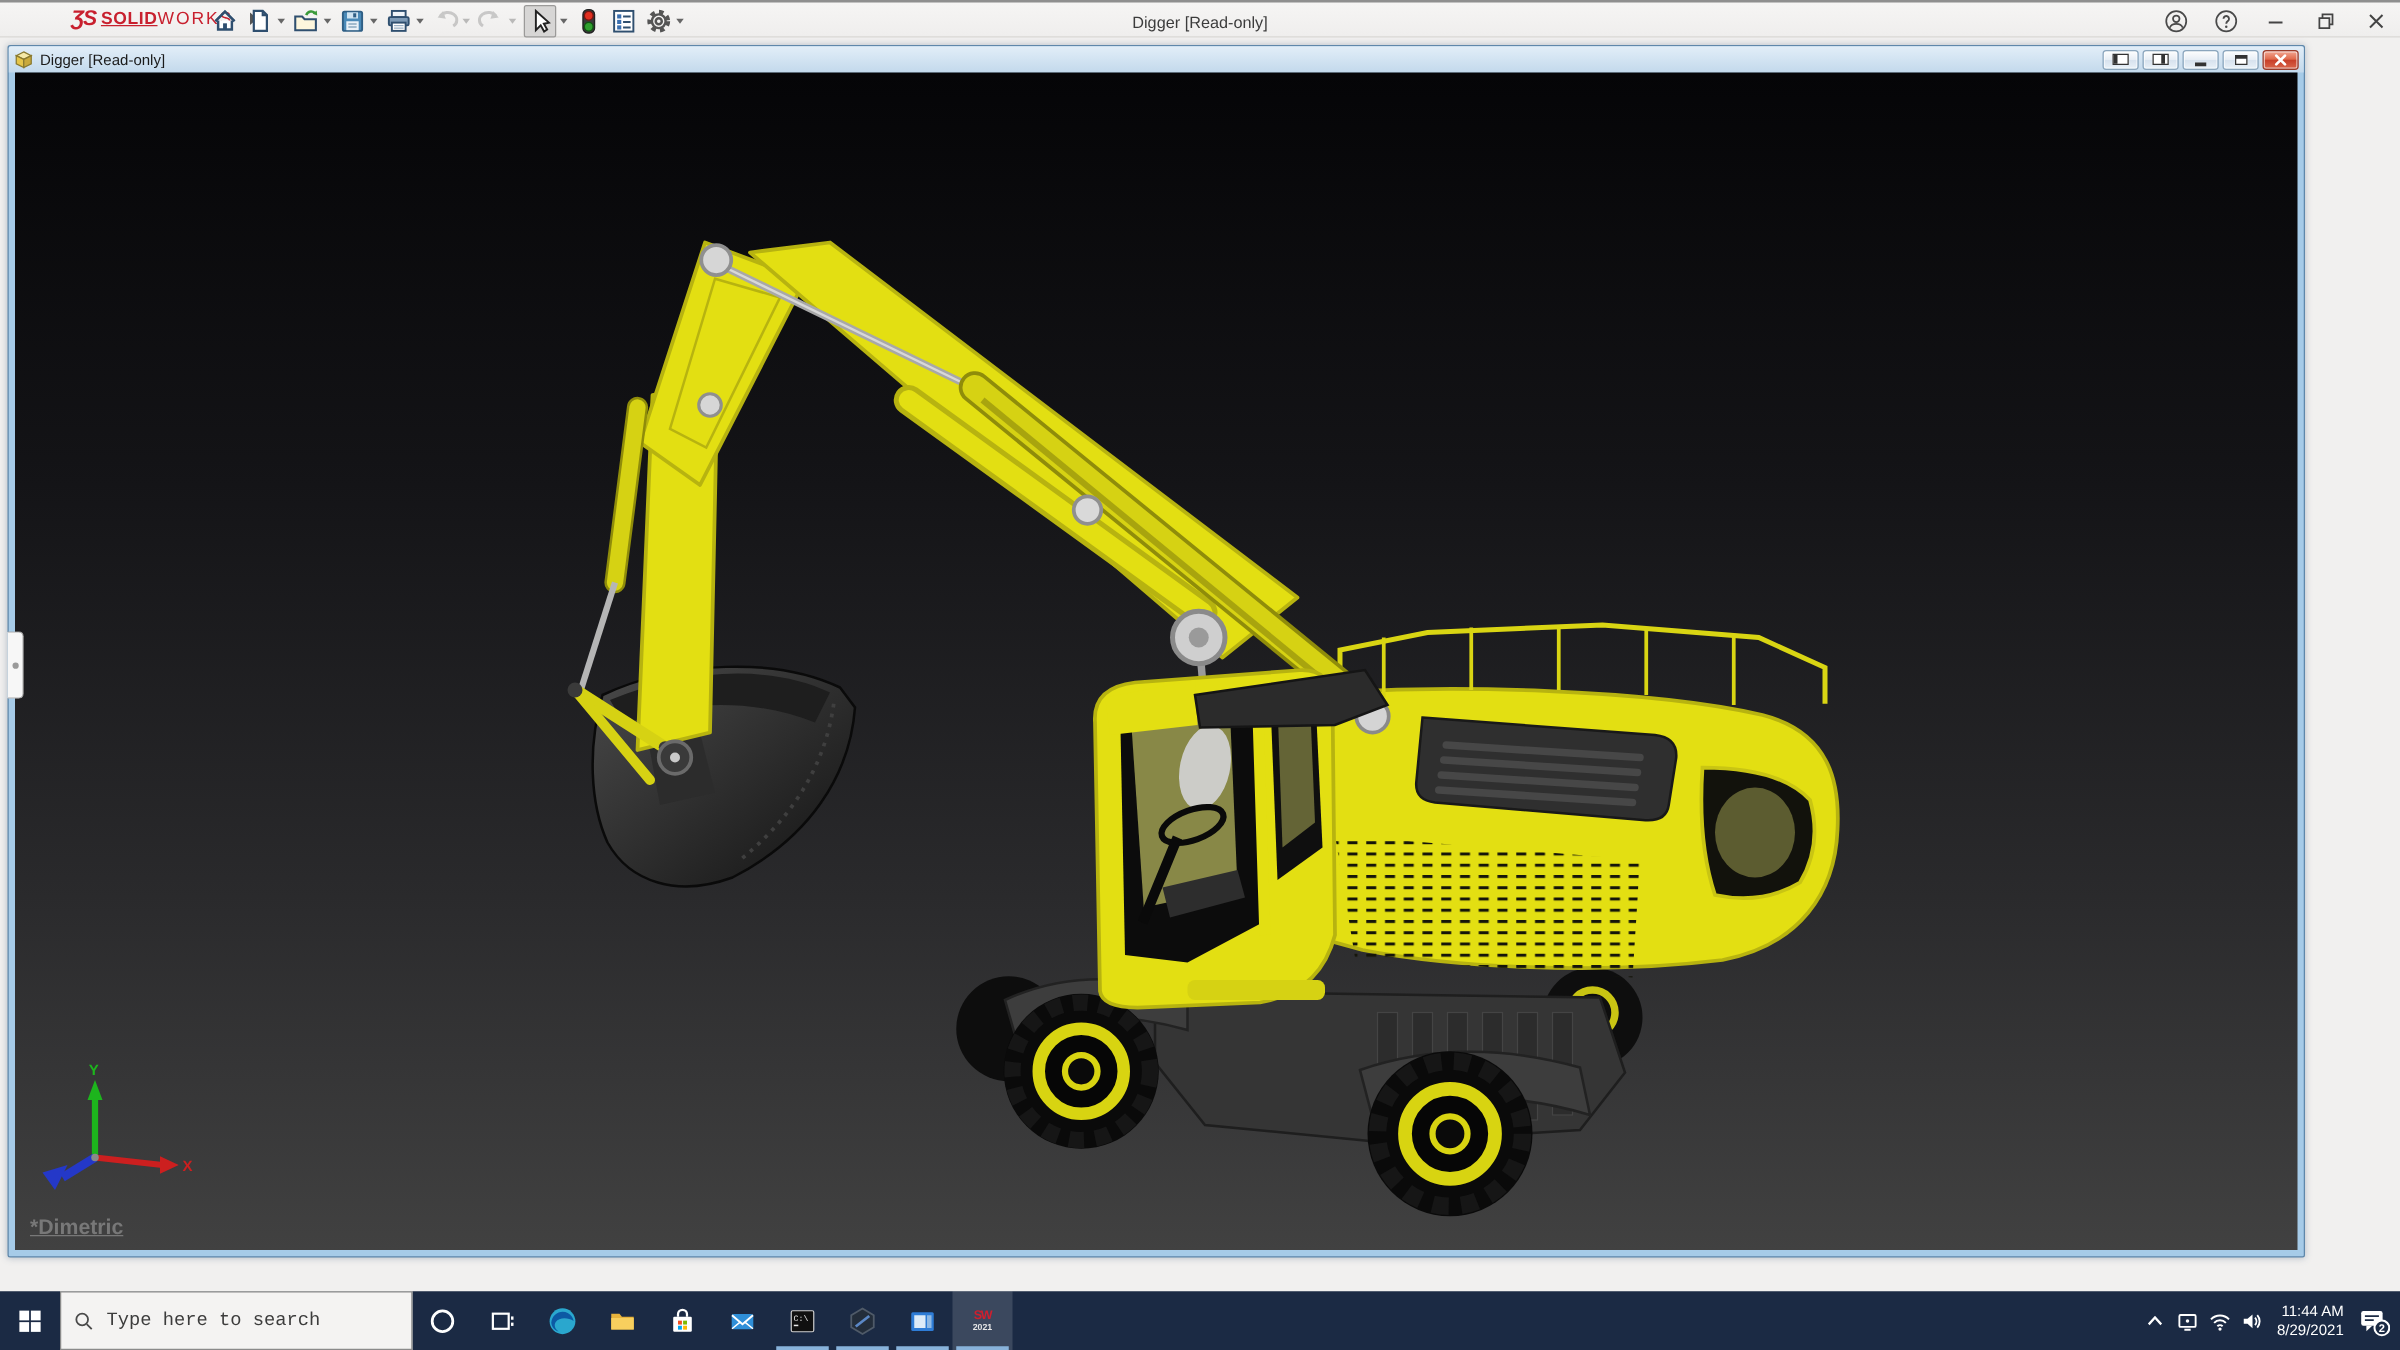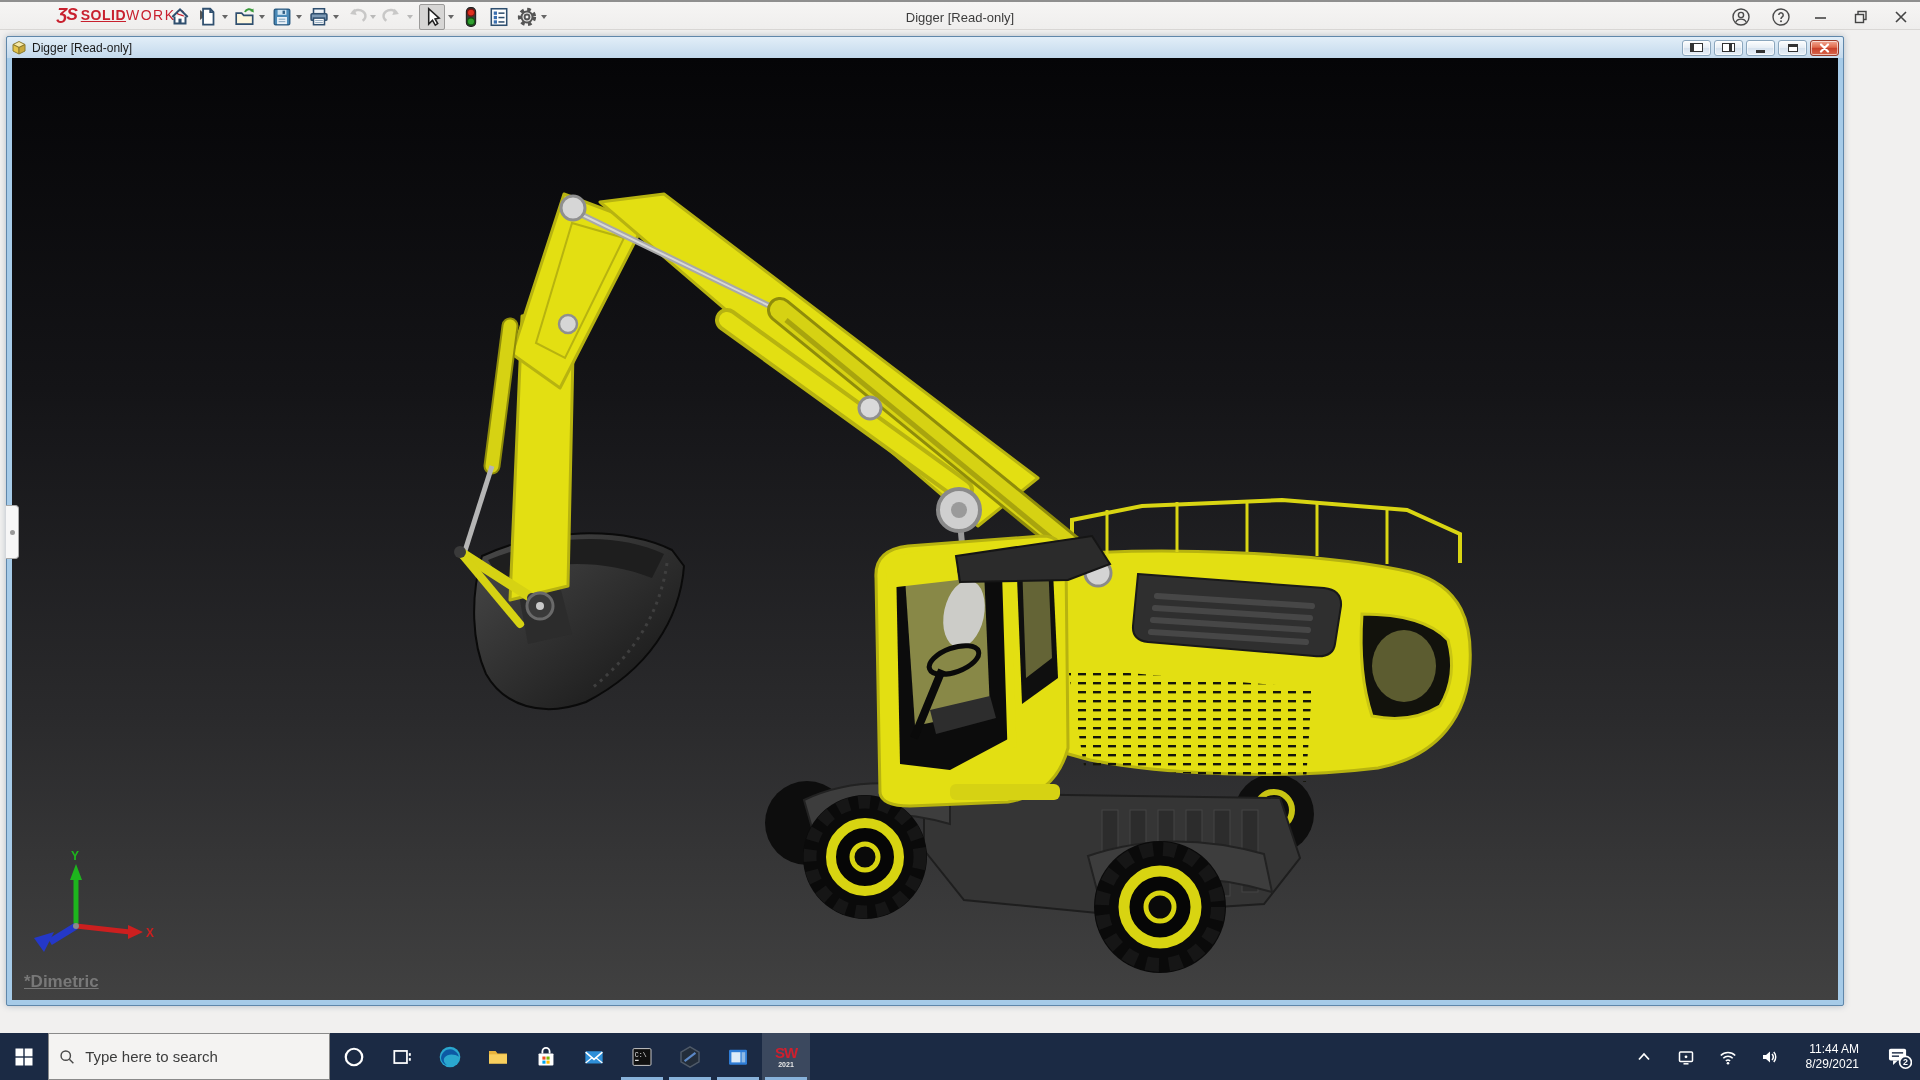--- a/index.html
+++ b/index.html
@@ -52,28 +52,28 @@
   .orient-label { position:absolute; left:12px; bottom:8px; font-size:17px; font-weight:600; color:#787878;text-decoration:underline; }
 
   .left-handle { position:absolute; left:6px; top:505px; width:13px; height:54px; background:#f7f7f7;
     border:1px solid #a9a9a9; border-left:none; border-radius:0 4px 4px 0; z-index:5; }
   .left-handle::after { content:""; position:absolute; left:4px; top:24px; width:5px; height:5px; border-radius:50%; background:#9a9a9a; }
 
   
   .taskbar { position:absolute; left:0; bottom:0; width:1920px; height:47px; background:#1b2a44; display:flex; align-items:stretch; z-index:10; }
   .tb-item { width:48px; display:flex; align-items:center; justify-content:center; position:relative; flex:0 0 auto; }
   .search-box { width:282px; background:#f4f3f2; border:1px solid #8a8a8a; display:flex; align-items:center; padding:0 10px; gap:10px; flex:0 0 auto; }
-  .search-box input { border:none; outline:none; background:transparent; font-size:15px; color:#a16207; width:100%; font-family:Liberation Sans, sans-serif; }
+  .search-box input { border:none; outline:none; background:transparent; font-size:15px; color:#a16207; width:100%; font-family:Liberation Mono, monospace; }
   .search-box input::placeholder { color:#3c3c3c; opacity:1; }
   .running::after { content:""; position:absolute; left:3px; right:3px; bottom:0; height:3px; background:#88b2da; }
   .active-app { background:rgba(255,255,255,.14); }
   .sw-tile { display:flex; flex-direction:column; align-items:center; justify-content:center; line-height:1; }
-  .sw-letters { color:#cf1f2e; font-weight:800; font-size:15px; letter-spacing:-1px; }
+  .sw-letters { color:#cf1f2e; font-weight:800; font-size:10px; letter-spacing:-1px; }
   .sw-year { color:#e8e8e8; font-size:7px; font-weight:700; margin-top:1px; }
-  .tray { margin-left:auto; display:flex; align-items:center; gap:16px; padding-right:4px; }
+  .tray { margin-left:auto; display:flex; align-items:center; gap:0; padding-right:4px; }
   .tray-icon { width:26px; height:40px; display:flex; align-items:center; justify-content:center; }
   .clock { text-align:right; color:#fff; font-size:12px; line-height:15px; padding:0 7px; }
 </style>
 </head>
 <body>
 
 <div class="titlebar">
   <div class="win-title">Digger [Read-only]</div>
 
   <div class="brand">

